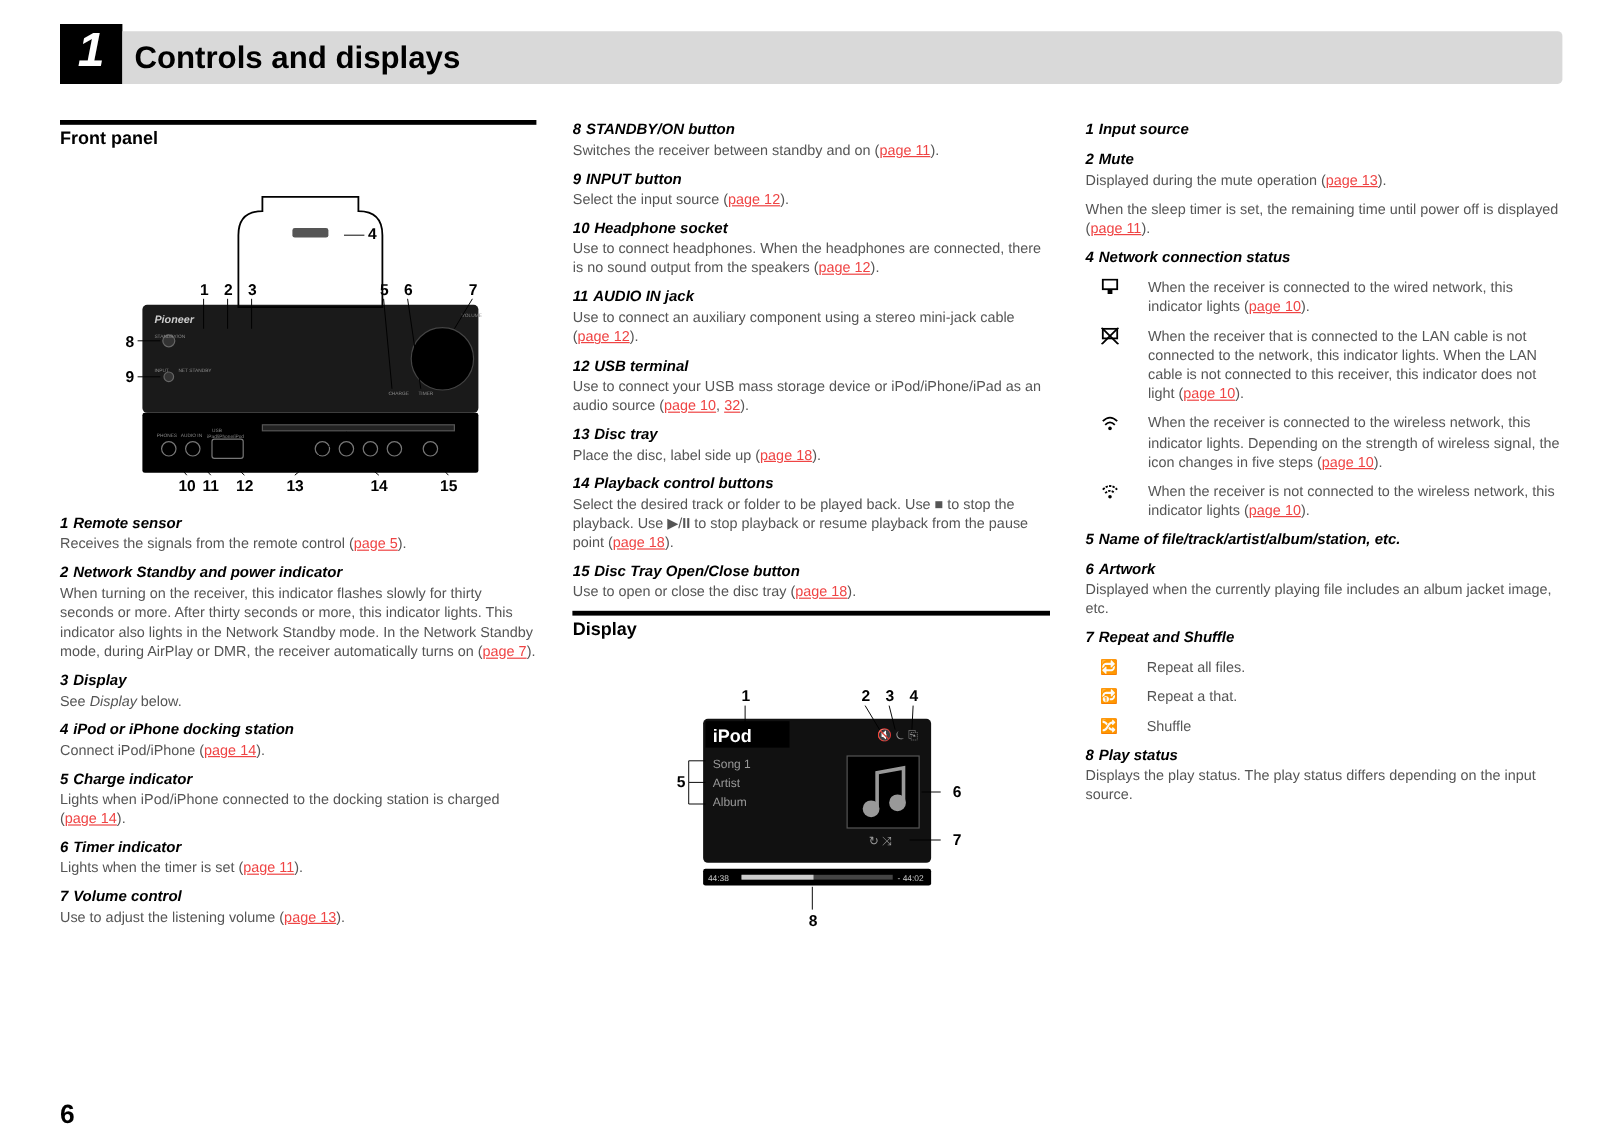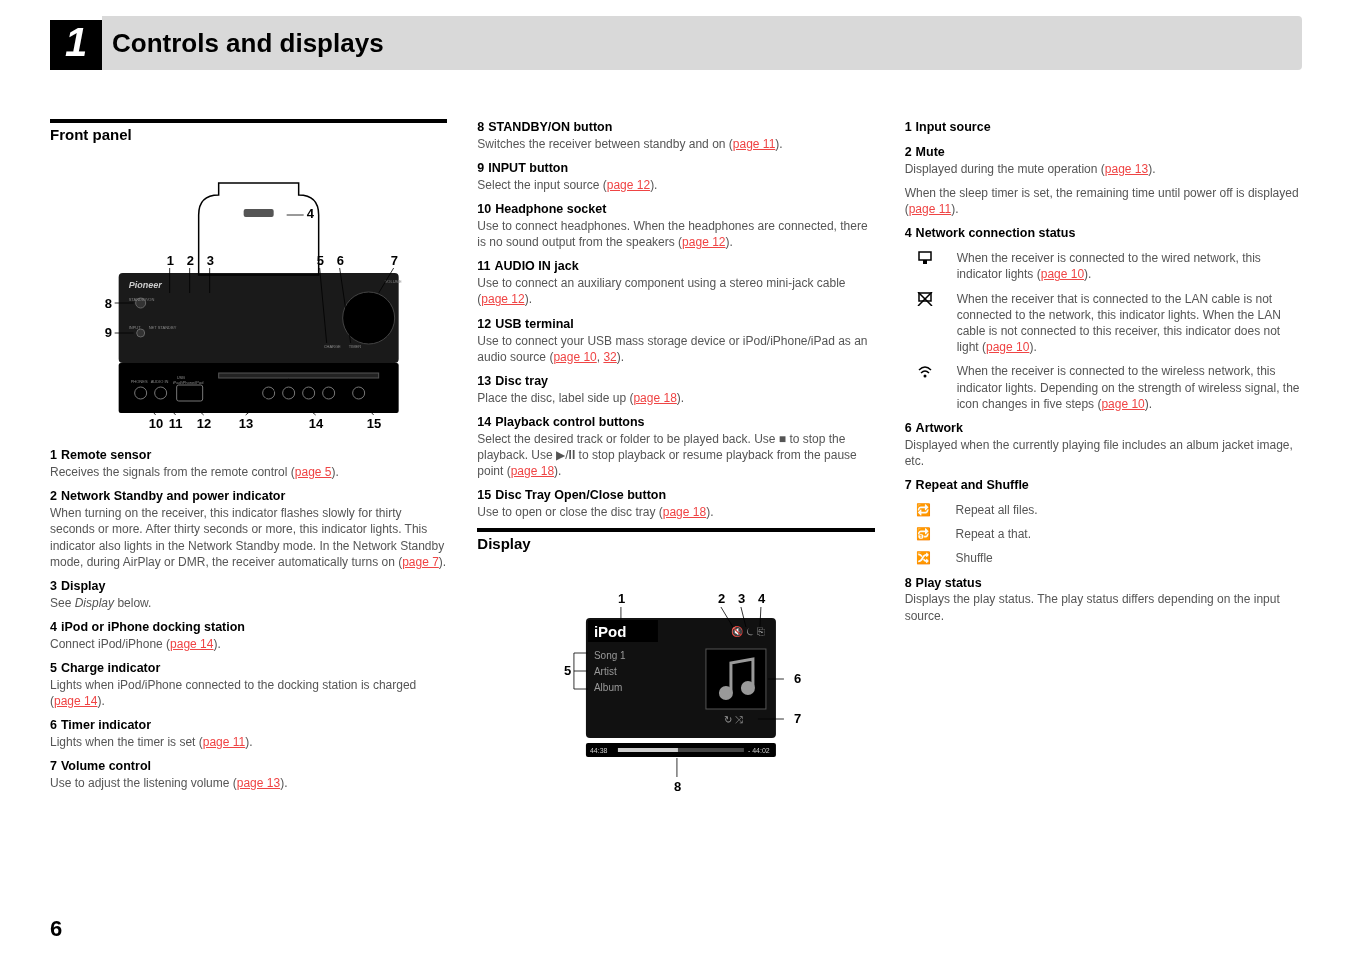--- a/index.html
+++ b/index.html
@@ -29,43 +29,43 @@
     display: flex;
     align-items: flex-start;
     justify-content: center;
     line-height: 1;
     padding-top: 2px;
     font-family: Arial Black, Arial, sans-serif;
   }
   .chapter-title-bar {
     background: #d9d9d9;
     flex: 1;
-    height: 54px;
+    height: 44px;
     display: flex;
     align-items: center;
     padding-left: 10px;
     font-weight: 900;
     font-size: 26px;
     color: #000;
     border-radius: 0 4px 4px 0;
   }
   .columns {
     display: flex;
     gap: 30px;
   }
-  .col { flex: 1; font-size: 12px; line-height: 1.35; margin-top: 19px; }
+  .col { flex: 1; font-size: 12px; line-height: 1.35; }
   .section-bar {
     border-top: 4px solid #000;
     font-weight: 900;
     font-size: 15px;
     padding-top: 2px;
     margin-bottom: 8px;
   }
   .item { margin-bottom: 8px; }
-  .item-head { font-weight: 700; font-size: 12.5px; }
+  .item-head { font-weight: 700; font-size: 12.5px; font-style: italic; }
   .item-num { margin-right: 4px; }
   .body-text { color: #555; font-size: 12px; }
   a.page-ref { text-decoration: underline; color: #ef4444; }
   .page-num {
     position: absolute;
     bottom: 12px;
     left: 50px;
     font-weight: 900;
     font-size: 22px;
   }
@@ -317,22 +317,32 @@
         </svg>
       <span><span>When the receiver that is connected to the LAN cable is not connected to the network, this indicator lights. When the LAN cable is not connected to this receiver, this indicator does not light (</span><a class="page-ref">page 10</a><span>).</span></span>
     </div>
     <div class="indent-icon-line">
       <svg class="icon-svg" width="16" height="14">
           <path d="M2 6 Q8 0 14 6 M4 9 Q8 5 12 9" fill="none" stroke="#000" stroke-width="1.5"></path>
           <circle cx="8" cy="12" r="1.5" fill="#000"></circle>
         </svg>
       <span><span>When the receiver is connected to the wireless network, this indicator lights. Depending on the strength of wireless signal, the icon changes in five steps (</span><a class="page-ref">page 10</a><span>).</span></span>
     </div>
+    <div class="indent-icon-line">
+      <svg class="icon-svg" width="16" height="14">
+          <path d="M2 6 Q8 0 14 6 M4 9 Q8 5 12 9" fill="none" stroke="#000" stroke-width="1.5" stroke-dasharray="2 1"></path>
+          <circle cx="8" cy="12" r="1.5" fill="#000"></circle>
+        </svg>
+      <span><span>When the receiver is not connected to the wireless network, this indicator lights (</span><a class="page-ref">page 10</a><span>).</span></span>
+    </div>
 
     <div id="col3-bottom">
+        <div class="item">
+          <div class="item-head"><span class="item-num">5</span>Name of file/track/artist/album/station, etc.</div>
+        </div>
         <div class="item">
           <div class="item-head"><span class="item-num">6</span>Artwork</div>
           <div class="body-text">Displayed when the currently playing file includes an album jacket image, etc.</div>
         </div>
         <div class="item">
           <div class="item-head"><span class="item-num">7</span>Repeat and Shuffle</div>
         </div>
       </div>
 
     <div class="indent-icon-line">

